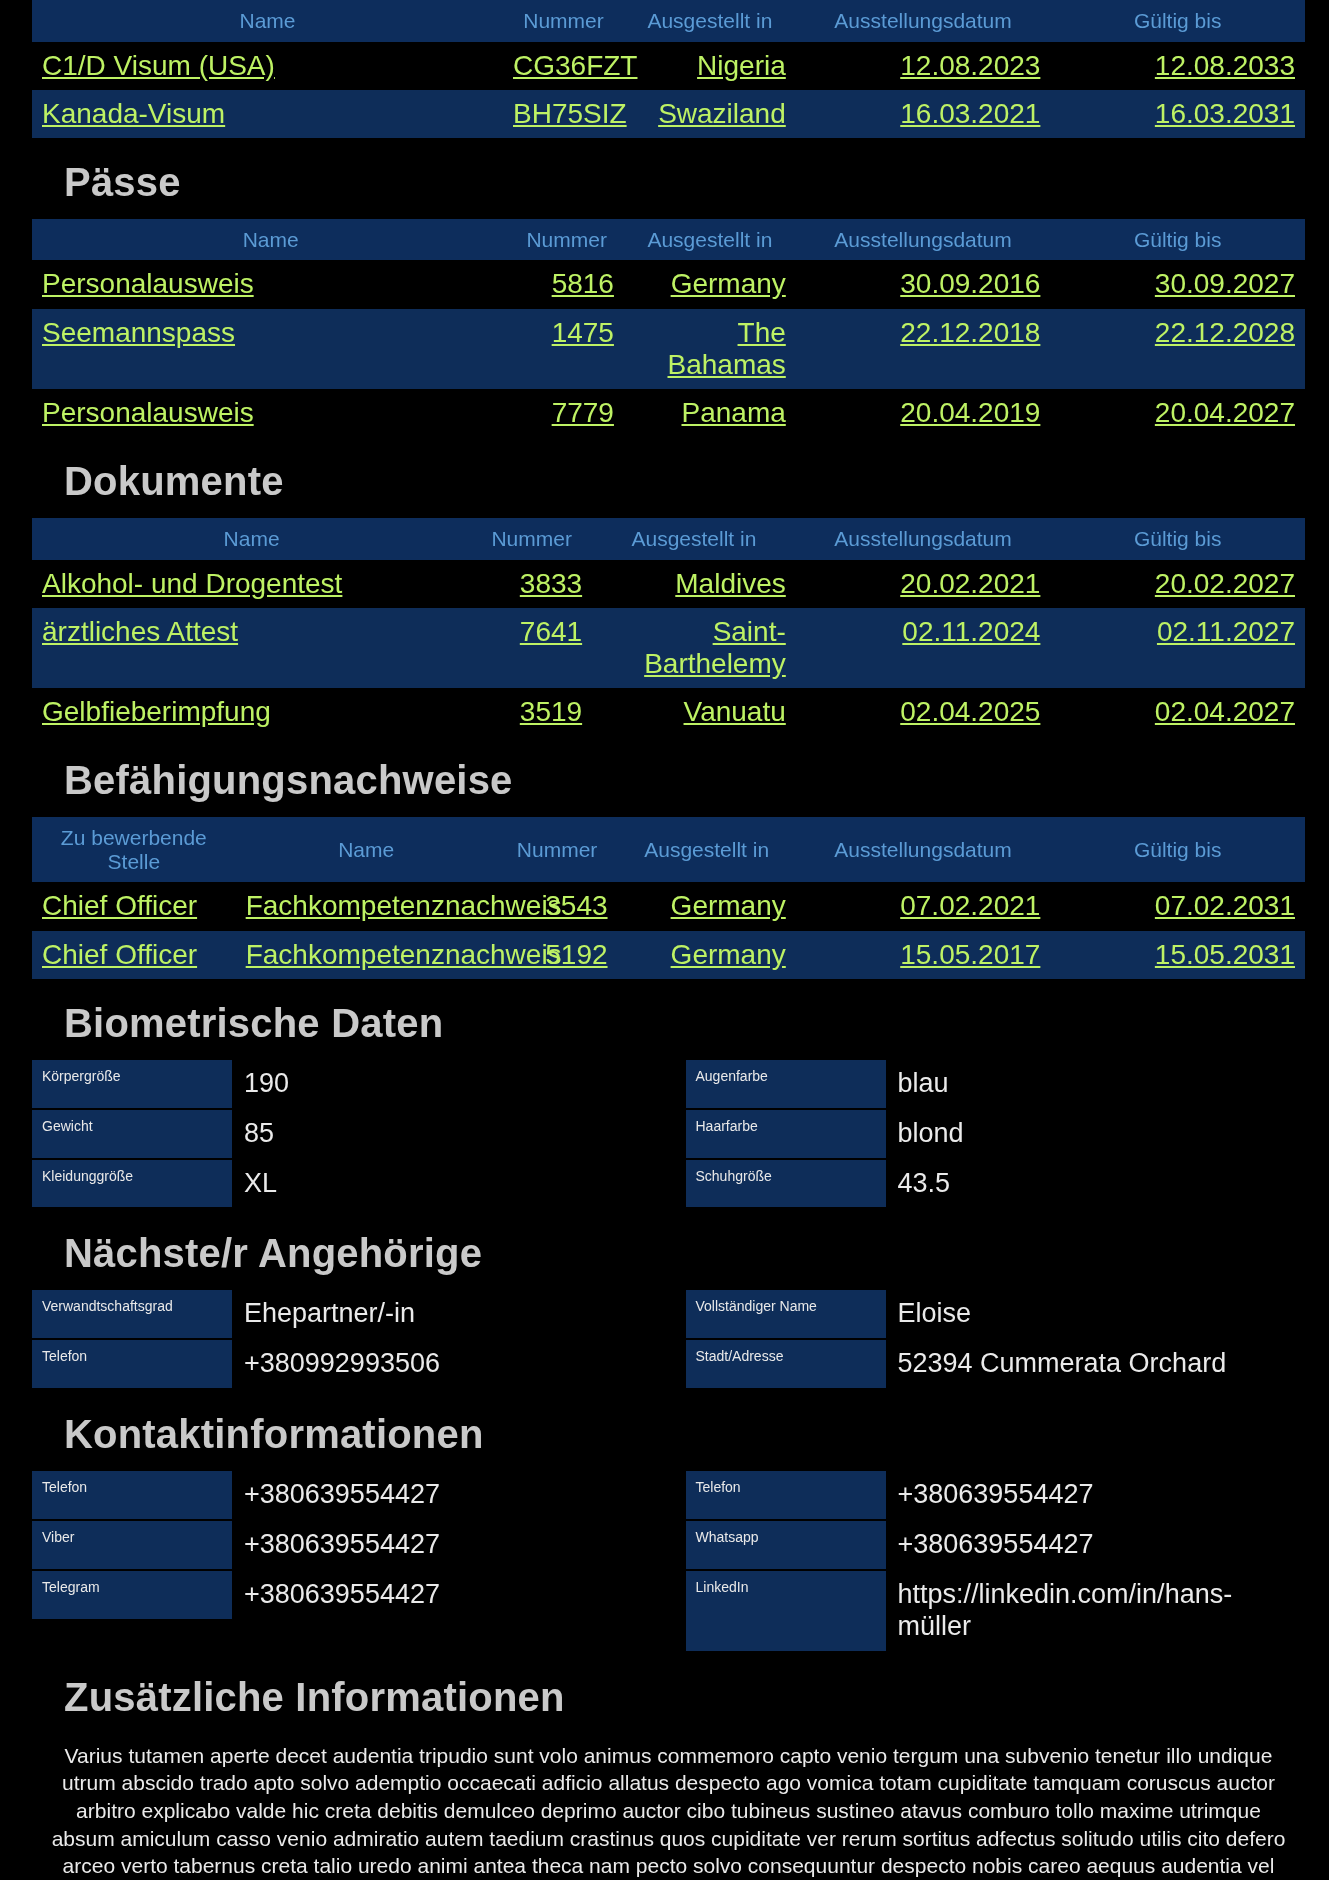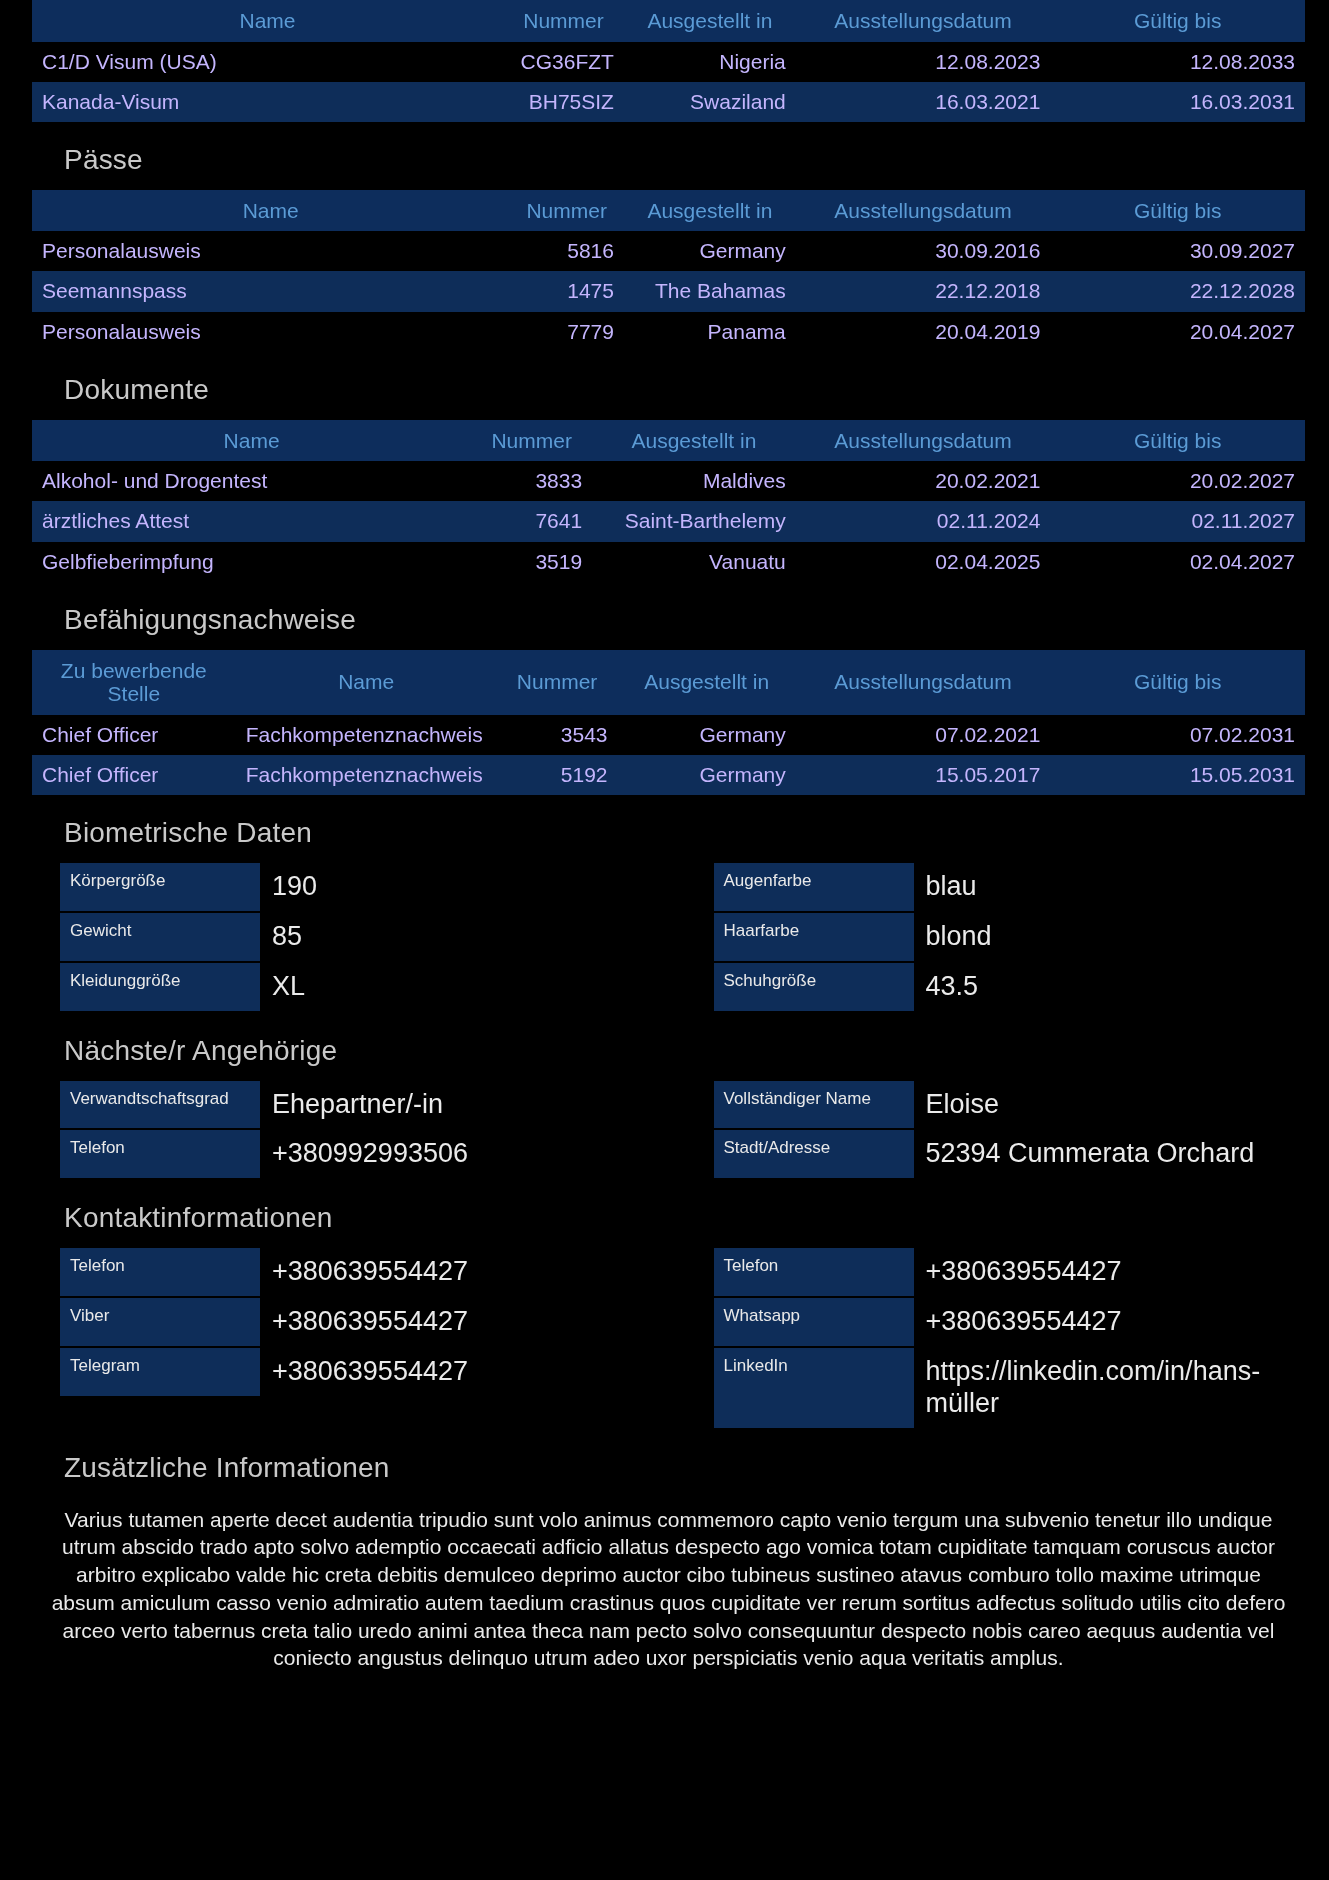--- a/index.html
+++ b/index.html
@@ -30,47 +30,48 @@
     background: #0d2d5c;
     color: #5b9bd5;
     font-size: 21px;
     font-weight: normal;
     text-align: center;
     padding: 9px 8px;
     line-height: 1.12;
     border: none;
   }
   table.grid td {
-    font-size: 21px;
+    font-size: 28px;
     padding: 8px 10px;
     line-height: 1.15;
-    color: #c4b5fd;
+    color: #bef264;
     border: none;
     vertical-align: top;
+    text-decoration: underline;
   }
   table.grid tr.odd td {
     background: #000000;
   }
   table.grid tr.even td {
     background: #0e2d59;
   }
 
   
   .c-name    { text-align: left; }
   .c-num     { text-align: right; }
   .c-issued  { text-align: right; }
   .c-date    { text-align: right; }
   .c-valid   { text-align: right; }
 
   th.c-name, th.c-num, th.c-issued, th.c-date, th.c-valid { text-align: center; }
 
   
   h2.section {
-    font-size: 28px;
-    font-weight: normal;
+    font-size: 40px;
+    font-weight: bold;
     color: #c9c9c9;
     margin: 22px 0 14px 32px;
     letter-spacing: 0.2px;
   }
 
   
   .kv-wrap {
     display: flex;
     gap: 0;
     width: 100%;
@@ -84,25 +85,24 @@
   .kv-row {
     display: flex;
     align-items: stretch;
     margin-bottom: 2px;
   }
   .kv-key {
     width: 200px;
     min-width: 200px;
     background: #0e2d59;
     color: #e9e9e9;
-    font-size: 17px;
+    font-size: 14px;
     padding: 8px 10px;
     box-sizing: border-box;
     line-height: 1.18;
-    margin-left: 28px;
   }
   .kv-val {
     flex: 1;
     font-size: 27px;
     padding: 8px 12px;
     box-sizing: border-box;
     color: #eaeaea;
     line-height: 1.18;
     background: #000000;
   }

